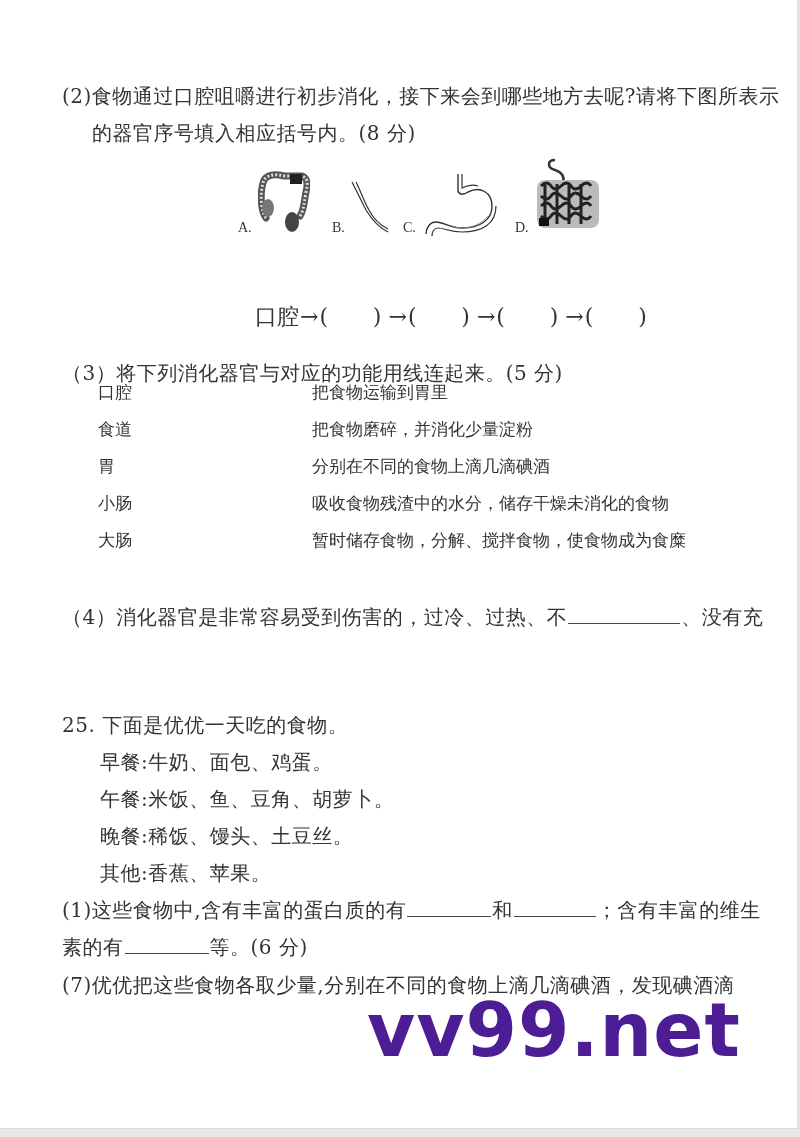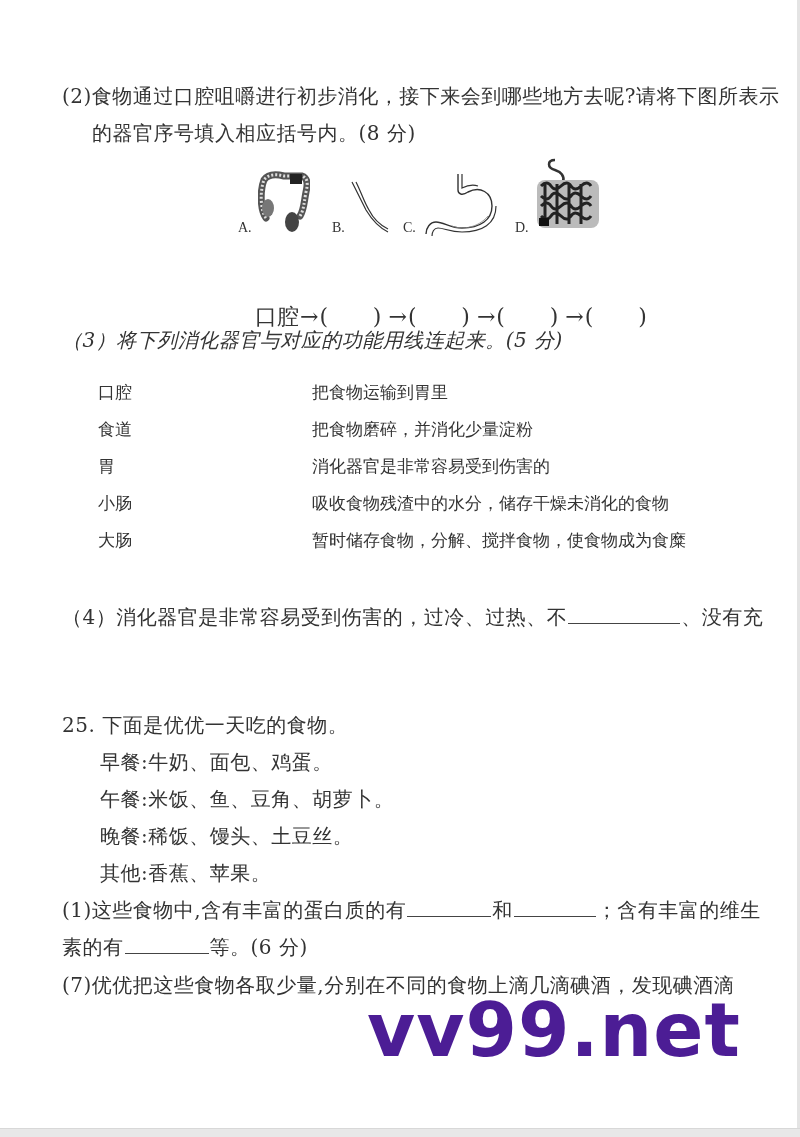--- a/index.html
+++ b/index.html
@@ -149,31 +149,31 @@
         <rect x="4" y="60" width="10" height="8" fill="#111"></rect>
       </svg>
     </div>
     <span class="fig-label" style="left:285px;">D.</span>
   </div>
 
   <div class="chain">
     <span>口腔</span><span class="arrow">→</span><span class="paren"><span class="l">(</span>&nbsp;<span class="r">)</span></span><span class="arrow">→</span><span class="paren"><span class="l">(</span>&nbsp;<span class="r">)</span></span><span class="arrow">→</span><span class="paren"><span class="l">(</span>&nbsp;<span class="r">)</span></span><span class="arrow">→</span><span class="paren"><span class="l">(</span>&nbsp;<span class="r">)</span></span>
   </div>
 
-  <div class="line" style="left:62px; top:328px;font-style:italic;">（3）将下列消化器官与对应的功能用线连起来。(5 分)</div>
+  <div class="line" style="left:62px; top:361px;">（3）将下列消化器官与对应的功能用线连起来。(5 分)</div>
 
   <div class="match-left" style="top:380px;">口腔</div>
   <div class="match-left" style="top:417px;">食道</div>
   <div class="match-left" style="top:454px;">胃</div>
   <div class="match-left" style="top:491px;">小肠</div>
   <div class="match-left" style="top:528px;">大肠</div>
 
   <div class="match-right" style="top:380px;">把食物运输到胃里</div>
   <div class="match-right" style="top:417px;">把食物磨碎，并消化少量淀粉</div>
-  <div class="match-right" style="top:454px;">消化器官是非常容易受到伤害的</div>
+  <div class="match-right" style="top:454px;">分别在不同的食物上滴几滴碘酒</div>
   <div class="match-right" style="top:491px;">吸收食物残渣中的水分，储存干燥未消化的食物</div>
   <div class="match-right" style="top:528px;">暂时储存食物，分解、搅拌食物，使食物成为食糜</div>
 
   <div class="line" style="left:62px; top:605px;">
     <span>（4）消化器官是非常容易受到伤害的，过冷、过热、不</span><span class="blank" style="width:112px;"></span><span>、没有充</span>
   </div>
 
   <div class="line" style="left:62px; top:713px;">25. 下面是优优一天吃的食物。</div>
   <div class="line" style="left:100px; top:750px;">早餐:牛奶、面包、鸡蛋。</div>
   <div class="line" style="left:100px; top:787px;">午餐:米饭、鱼、豆角、胡萝卜。</div>

